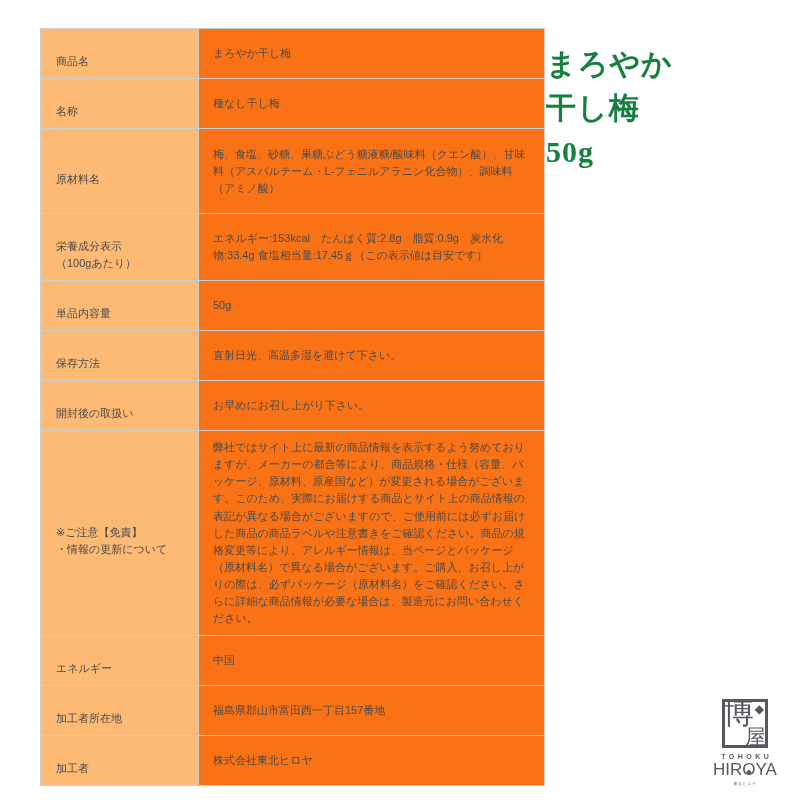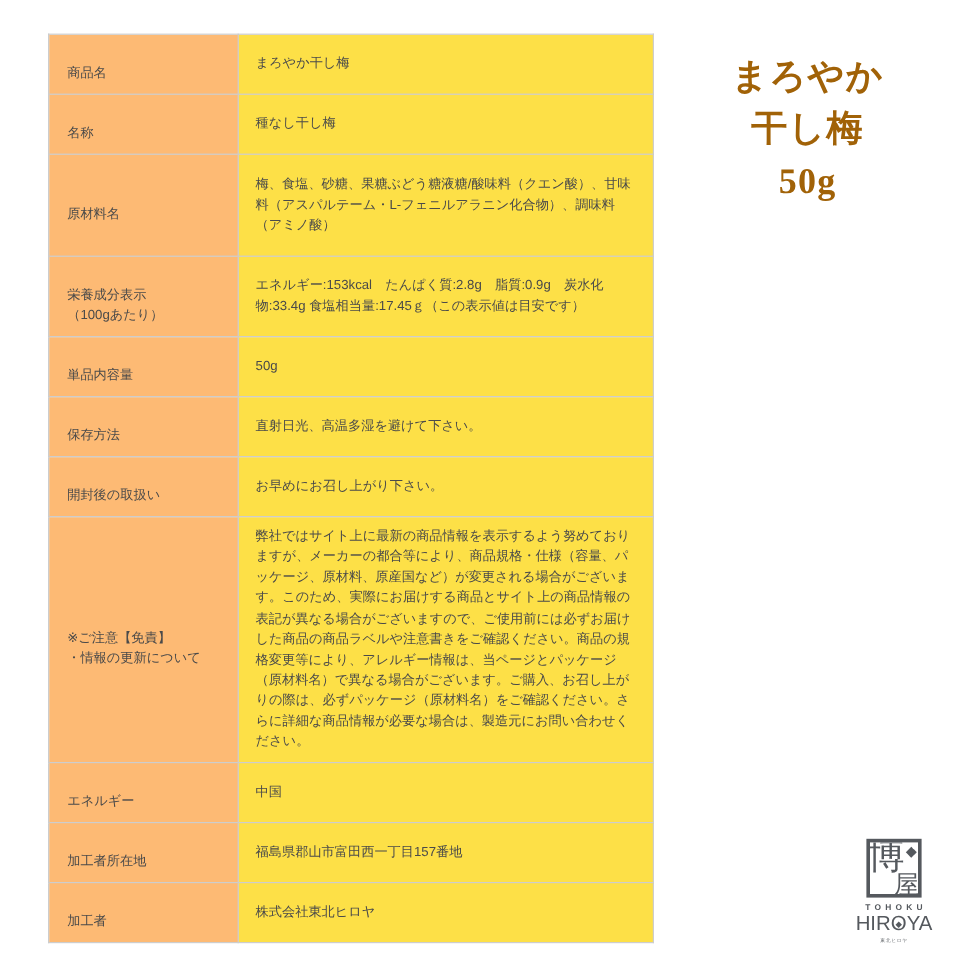--- a/index.html
+++ b/index.html
@@ -30,40 +30,39 @@
     text-align: left;
     font-weight: normal;
   }
   .spec-table th {
     background: #fdba74;
     padding: 24px 10px 8px 15px;
     white-space: pre-line;
   }
   .spec-table td {
     padding: 8px 12px 8px 14px;
-    background: #fde047;
+    background: #f97316;
   }
   tr.h-s   { height: 44px; }
   tr.h-ing { height: 85px; }
   tr.h-nut { height: 57px; }
   tr.h-not { height: 168px; }
   tr.h-last{ height: 40px; }
 
   
   .product-title {
     position: absolute;
     left: 546px;
     top: 42px;
     width: 254px;
-    text-align: center;
     font-family: "Liberation Serif", "DejaVu Serif", serif;
     font-weight: bold;
     font-size: 30px;
     line-height: 44px;
-    color: #a16207;
+    color: #15803d;
     letter-spacing: 1px;
   }
 
   
   .logo {
     position: absolute;
     left: 698px;
     top: 699px;
     width: 94px;
     color: #55595e;

